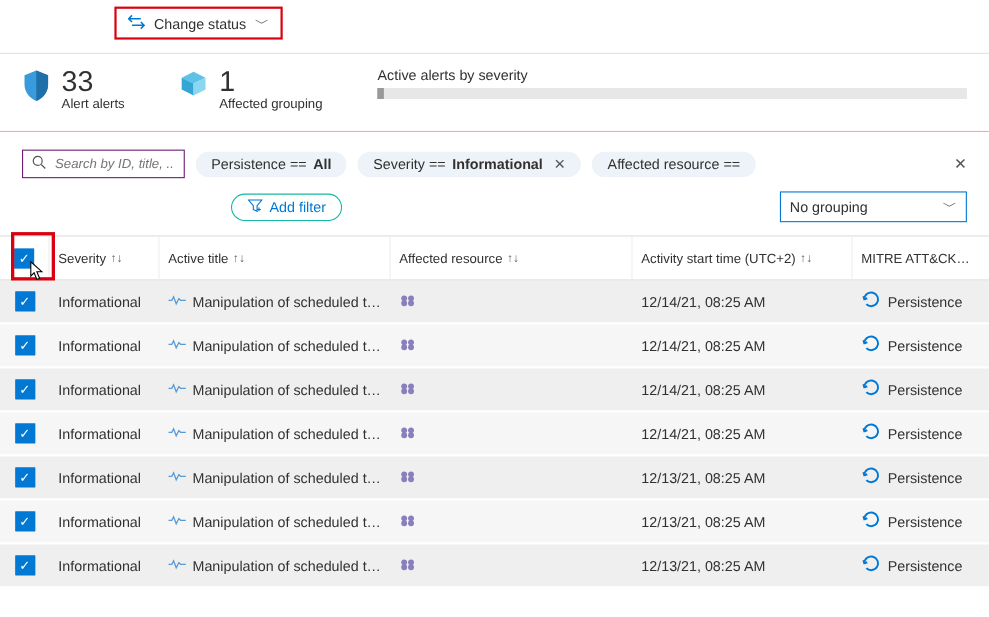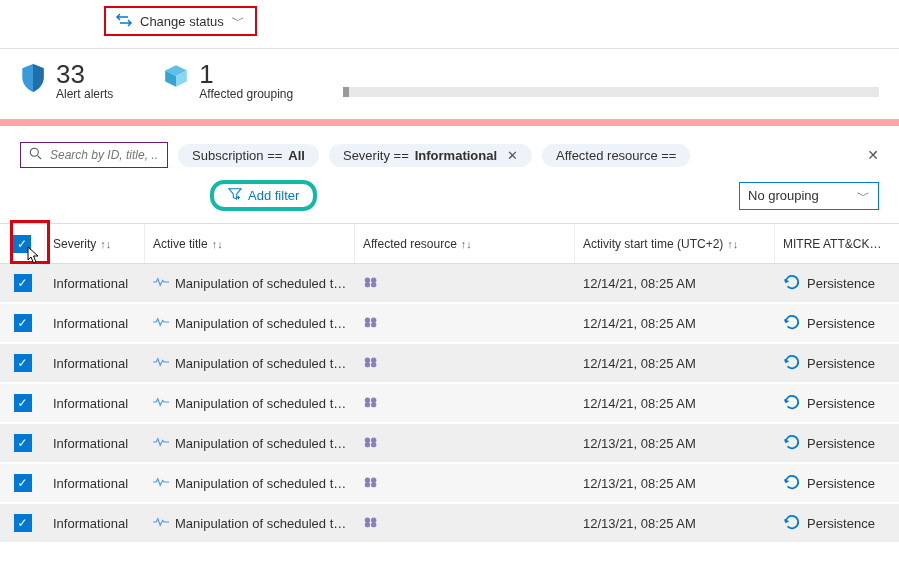--- a/index.html
+++ b/index.html
@@ -21,23 +21,23 @@
     gap: 8px;
     padding: 4px 10px;
     border: 2px solid #d9000f;
     color: #323130;
     font-size: 13px;
     cursor: pointer;
     margin-left: 84px;
   }
   .stats-row {
     display: flex;
-    align-items: flex-end;
+    align-items: flex-start;
     padding: 12px 20px 18px 20px;
-    border-bottom: 7px solid #fca5a5;
+    border-bottom: 1px solid #fca5a5;
   }
   .stat-block {
     display: flex;
     align-items: flex-start;
     gap: 10px;
     margin-right: 50px;
   }
   .stat-num { font-size: 26px; font-weight: 400; line-height: 1; }
   .stat-label { font-size: 12px; color: #323130; }
   .stat-sub { display:flex; flex-direction:column; }
@@ -78,34 +78,34 @@
   .filters-spacer { flex:1; }
   .clear-x { margin-left:auto; color:#555; cursor:pointer; font-size:14px; }
   .row2 {
     display:flex;
     align-items:center;
     padding: 4px 20px 12px 20px;
     gap:10px;
   }
   .add-filter {
     background:#fff;
-    border:4px solid #14b8a6;
+    border:1px solid #14b8a6;
     border-radius:14px;
     padding:4px 14px;
     color:#0078d4;
     display:inline-flex;
     align-items:center;
     gap:6px;
     margin-left:190px;
   }
   .grouping-select {
     margin-left:auto;
     border:1px solid #0078d4;
     padding:4px 8px;
-    width:140px;
+    width:170px;
     display:flex;
     justify-content:space-between;
     align-items:center;
     color:#323130;
     font-size:13px;
   }
   
   .grid {
     width:100%;
     border-top:1px solid #ddd;
@@ -210,38 +210,39 @@
           <path d="M2 7 L12 12 V22 L2 17 Z" fill="#35a6d4"></path>
           <path d="M22 7 L12 12 V22 L22 17 Z" fill="#8bd6f0"></path>
         </svg>
     </span>
     <div class="stat-sub">
       <span class="stat-num">1</span>
       <span class="stat-label">Affected grouping</span>
     </div>
   </div>
   <div class="sev-block">
+    <div class="sev-title">Active alerts by severity</div>
     <div class="sev-bar">
         <div class="fill"></div>
       </div>
   </div>
 </div>
 
 <div class="filters-row">
   <div class="search-box">
     <span>
       <svg width="13" height="13" viewBox="0 0 16 16">
           <circle cx="6.5" cy="6.5" r="5" fill="none" stroke="#555" stroke-width="1.3"></circle>
           <line x1="10.5" y1="10.5" x2="15" y2="15" stroke="#555" stroke-width="1.3"></line>
         </svg>
     </span>
     <input type="text" placeholder="Search by ID, title, ..." style="">
   </div>
   <div class="pill">
-    <span>Subscription == </span>
+    <span>Persistence == </span>
       <b>All</b>
   </div>
   <div class="pill">
     <span>Severity == </span>
       <b>Informational</b>
     <span style="margin-left:4px;color:#555;cursor:pointer">✕</span>
   </div>
   <div class="pill">
     <span>Affected resource ==</span>
   </div>

